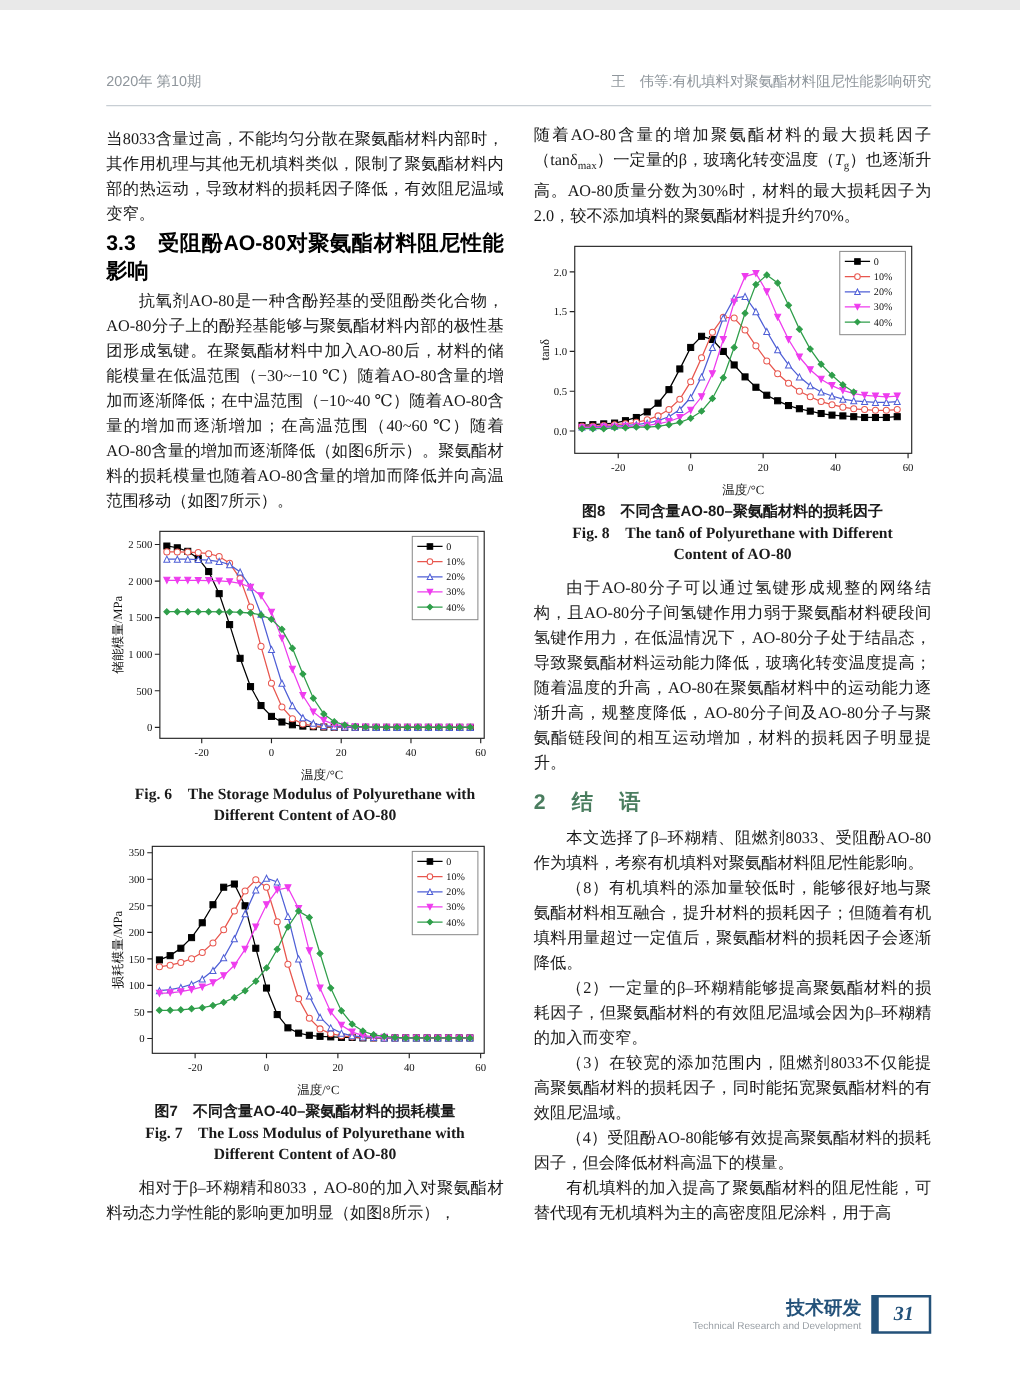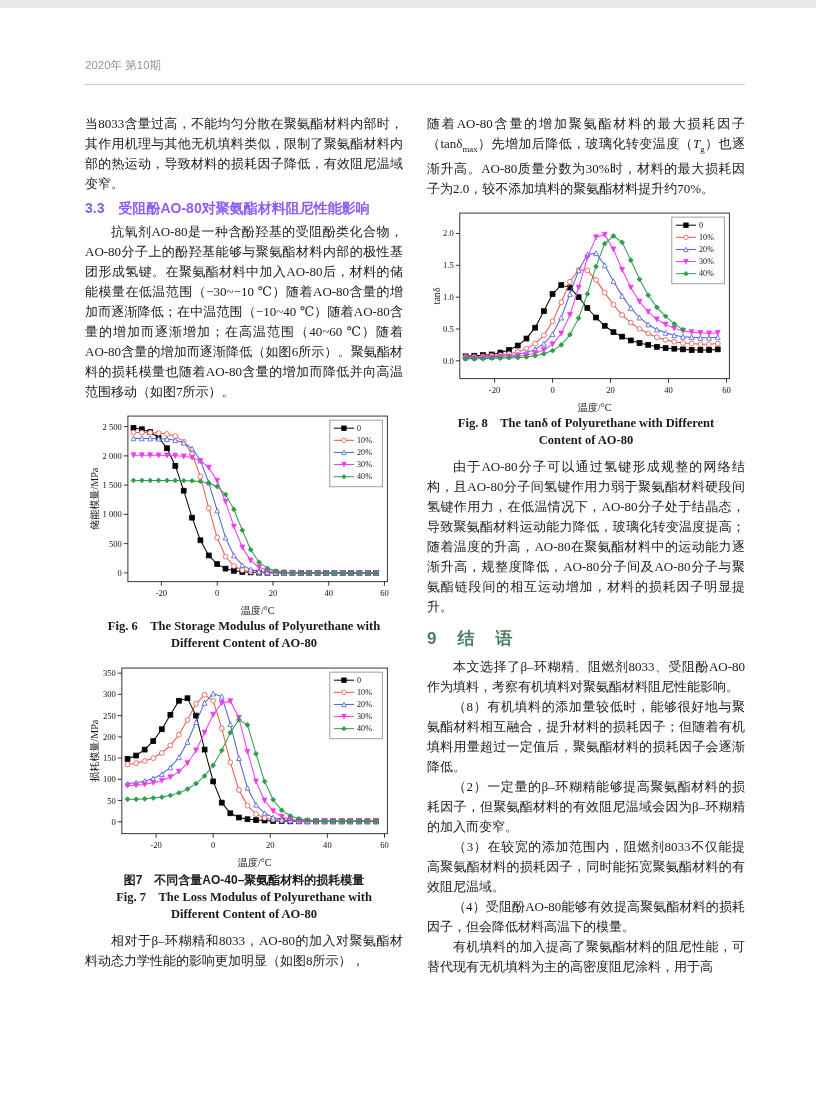--- a/index.html
+++ b/index.html
@@ -7,27 +7,27 @@
     width:816px;height:1099px;position:relative;background:#ffffff;
     margin:8px auto;overflow:hidden;
     font-family:"Liberation Serif","DejaVu Serif",serif;
     color:#1a1a1a;
   }
   
   .header{position:absolute;left:85px;top:50px;width:660px;display:flex;justify-content:space-between;
     font-size:11.5px;color:#8f969c;font-family:"Liberation Sans","DejaVu Sans",sans-serif;}
   .header-rule{position:absolute;left:85px;top:76px;width:660px;height:1px;background:#c8ced4;}
   
-  .columns{position:absolute;left:85px;top:106px;width:660px;display:flex;gap:24px;}
+  .columns{position:absolute;left:85px;top:90px;width:660px;display:flex;gap:24px;align-items:flex-end;}
   .col{width:318px;font-size:13px;line-height:20px;text-align:justify;}
   .col p{margin:0;text-indent:2em;}
   .col p.noindent{text-indent:0;}
   sub{font-size:68%;}
-  .sec-h3{font-family:"Liberation Sans","DejaVu Sans",sans-serif;font-weight:600;color:#8b5cf6;
-    font-size:14px;margin:3px 0 3px 0;text-indent:0;line-height:22px;}
+  .sec-h3{font-family:"Liberation Sans","DejaVu Sans",sans-serif;font-weight:600;color:#000000;
+    font-size:17px;margin:3px 0 3px 0;text-indent:0;line-height:22px;}
   .sec-h1{font-family:"Liberation Sans","DejaVu Sans",sans-serif;font-weight:700;color:#4a7d5f;
     font-size:17px;margin:10px 0 6px 0;text-indent:0;line-height:24px;letter-spacing:2px;}
   
   .figure{margin:6px 0 8px 0;text-align:center;}
   .figure svg{display:block;margin:0 auto;}
   .cap-cn{font-family:"Liberation Sans","DejaVu Sans",sans-serif;font-weight:700;font-size:12px;
     line-height:17px;text-align:center;margin-top:2px;}
   .cap-en{font-weight:700;font-size:12.5px;line-height:17px;text-align:center;padding:0 14px;}
   svg text{font-family:"Liberation Serif","DejaVu Serif",serif;fill:#111;}
   
@@ -40,20 +40,21 @@
   .page-num{font-family:"Liberation Serif","DejaVu Serif",serif;font-style:italic;font-weight:700;
     font-size:16px;color:#24527a;}
 </style>
 </head>
 <body>
 
 <div class="page">
 
   <div class="header">
     <span>2020年 第10期</span>
+    <span>王　伟等:有机填料对聚氨酯材料阻尼性能影响研究</span>
   </div>
   <div class="header-rule"></div>
 
   <div class="columns">
 
     <div class="col">
       <p class="noindent">当8033含量过高，不能均匀分散在聚氨酯材料内部时，其作用机理与其他无机填料类似，限制了聚氨酯材料内部的热运动，导致材料的损耗因子降低，有效阻尼温域变窄。</p>
       <div class="sec-h3">3.3　受阻酚AO-80对聚氨酯材料阻尼性能影响</div>
       <p>抗氧剂AO-80是一种含酚羟基的受阻酚类化合物，AO-80分子上的酚羟基能够与聚氨酯材料内部的极性基团形成氢键。在聚氨酯材料中加入AO-80后，材料的储能模量在低温范围（−30~−10 ℃）随着AO-80含量的增加而逐渐降低；在中温范围（−10~40 ℃）随着AO-80含量的增加而逐渐增加；在高温范围（40~60 ℃）随着AO-80含量的增加而逐渐降低（如图6所示）。聚氨酯材料的损耗模量也随着AO-80含量的增加而降低并向高温范围移动（如图7所示）。</p>
 
@@ -463,21 +464,21 @@
             <text x="267" y="70.8" font-size="8">40%</text>
           </svg>
         <div class="cap-cn">图7　不同含量AO-40–聚氨酯材料的损耗模量</div>
         <div class="cap-en">Fig. 7　The Loss Modulus of Polyurethane with Different Content of AO-80</div>
       </div>
 
       <p>相对于β–环糊精和8033，AO-80的加入对聚氨酯材料动态力学性能的影响更加明显（如图8所示），</p>
     </div>
 
     <div class="col">
-      <p class="noindent"><span>随着AO-80含量的增加聚氨酯材料的最大损耗因子（tanδ</span><sub>max</sub><span>）先增加后降低，玻璃化转变温度（</span><i>T</i><sub>g</sub><span>）也逐渐升高。AO-80质量分数为30%时，材料的最大损耗因子为2.0，较不添加填料的聚氨酯材料提升约70%。</span></p>
+      <p class="noindent"><span>随着AO-80含量的增加聚氨酯材料的最大损耗因子（tanδ</span><sub>max</sub><span>）一定量的β，玻璃化转变温度（</span><i>T</i><sub>g</sub><span>）也逐渐升高。AO-80质量分数为30%时，材料的最大损耗因子为2.0，较不添加填料的聚氨酯材料提升约70%。</span></p>
 
       <div class="figure">
         <svg width="314" height="210" viewBox="0 0 310 208">
             <rect x="30" y="8" width="267" height="164" fill="none" stroke="#222" stroke-width="0.9"></rect>
             <line x1="64.45161290322581" y1="172" x2="64.45161290322581" y2="176" stroke="#222" stroke-width="0.9"></line>
             <text x="64.45161290322581" y="186" text-anchor="middle" font-size="8.5">-20</text>
             <line x1="121.87096774193549" y1="172" x2="121.87096774193549" y2="176" stroke="#222" stroke-width="0.9"></line>
             <text x="121.87096774193549" y="186" text-anchor="middle" font-size="8.5">0</text>
             <line x1="179.29032258064515" y1="172" x2="179.29032258064515" y2="176" stroke="#222" stroke-width="0.9"></line>
             <text x="179.29032258064515" y="186" text-anchor="middle" font-size="8.5">20</text>
@@ -658,28 +659,38 @@
             <line x1="244" y1="44" x2="264" y2="44" stroke="#4f5fd6" stroke-width="1"></line>
             <polygon points="254,41.8 251.8,46.2 256.2,46.2" stroke="#4f5fd6" stroke-width="0.8" fill="#ffffff"></polygon>
             <text x="267" y="46.8" font-size="8">20%</text>
             <line x1="244" y1="56" x2="264" y2="56" stroke="#ee3cee" stroke-width="1"></line>
             <polygon points="254,58.2 251.8,53.8 256.2,53.8" stroke="#ee3cee" stroke-width="0.8" fill="#ee3cee"></polygon>
             <text x="267" y="58.8" font-size="8">30%</text>
             <line x1="244" y1="68" x2="264" y2="68" stroke="#2f9e4a" stroke-width="1"></line>
             <polygon points="254,65.8 256.2,68 254,70.2 251.8,68" stroke="#2f9e4a" stroke-width="0.8" fill="#2f9e4a"></polygon>
             <text x="267" y="70.8" font-size="8">40%</text>
           </svg>
+        <div class="cap-cn">图8　不同含量AO-80–聚氨酯材料的损耗因子</div>
         <div class="cap-en">Fig. 8　The tanδ of Polyurethane with Different Content of AO-80</div>
       </div>
 
       <p>由于AO-80分子可以通过氢键形成规整的网络结构，且AO-80分子间氢键作用力弱于聚氨酯材料硬段间氢键作用力，在低温情况下，AO-80分子处于结晶态，导致聚氨酯材料运动能力降低，玻璃化转变温度提高；随着温度的升高，AO-80在聚氨酯材料中的运动能力逐渐升高，规整度降低，AO-80分子间及AO-80分子与聚氨酯链段间的相互运动增加，材料的损耗因子明显提升。</p>
-      <div class="sec-h1">9　结　语</div>
+      <div class="sec-h1">2　结　语</div>
       <p>本文选择了β–环糊精、阻燃剂8033、受阻酚AO-80作为填料，考察有机填料对聚氨酯材料阻尼性能影响。</p>
       <p>（8）有机填料的添加量较低时，能够很好地与聚氨酯材料相互融合，提升材料的损耗因子；但随着有机填料用量超过一定值后，聚氨酯材料的损耗因子会逐渐降低。</p>
       <p>（2）一定量的β–环糊精能够提高聚氨酯材料的损耗因子，但聚氨酯材料的有效阻尼温域会因为β–环糊精的加入而变窄。</p>
       <p>（3）在较宽的添加范围内，阻燃剂8033不仅能提高聚氨酯材料的损耗因子，同时能拓宽聚氨酯材料的有效阻尼温域。</p>
       <p>（4）受阻酚AO-80能够有效提高聚氨酯材料的损耗因子，但会降低材料高温下的模量。</p>
       <p>有机填料的加入提高了聚氨酯材料的阻尼性能，可替代现有无机填料为主的高密度阻尼涂料，用于高</p>
     </div>
   </div>
 
+  <div class="footer">
+    <div class="footer-labels">
+      <div class="footer-cn">技术研发</div>
+      <div class="footer-en">Technical Research and Development</div>
+    </div>
+    <div class="page-box">
+      <span class="page-num">31</span>
+    </div>
+  </div>
 
 </div>
 
 </body></html>

